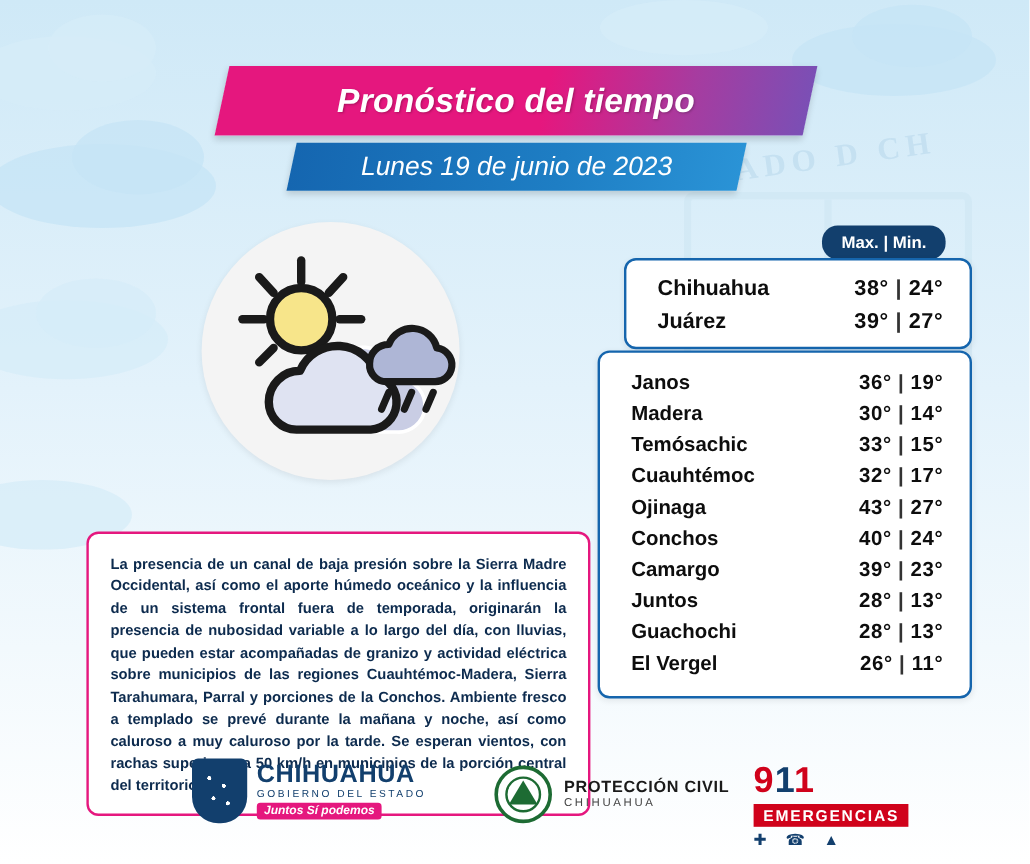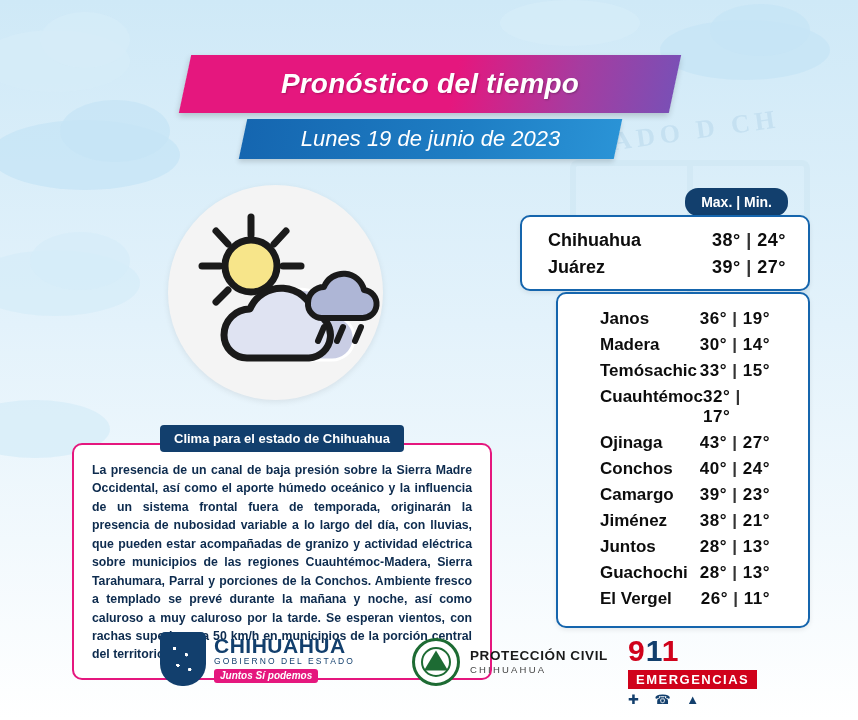--- a/index.html
+++ b/index.html
@@ -99,21 +99,21 @@
 
   
   .card {
     position: absolute;
     background: #fff;
     border: 2px solid #1565ad;
     border-radius: 10px;
     box-shadow: 0 2px 5px rgba(0,0,0,.08);
   }
   .card.main { right: 48px; top: 215px; width: 290px; padding: 10px 0 8px; }
-  .card.rest { right: 48px; top: 292px; width: 254px; padding: 12px 16px 14px; }
+  .card.rest { right: 48px; top: 292px; width: 312px; padding: 12px 0 14px; }
   .trow {
     display: flex; justify-content: space-between; align-items: baseline;
     padding: 3px 22px 3px 26px;
     font-size: 17px; font-weight: bold; color: #0d0d0d;
   }
   .card.main .trow { font-size: 18px; }
   .trow .temps { letter-spacing: .5px; }
   .sep { color: #333; }
 
   
@@ -326,28 +326,20 @@
     </div>
     <div class="trow">
       <span>Camargo</span>
       <span class="temps">
         <span>39°</span>
         <span class="sep">|</span>
         <span>23°</span>
       </span>
     </div>
     <div class="trow">
-      <span>Jiménez</span>
-      <span class="temps">
-        <span>38°</span>
-        <span class="sep">|</span>
-        <span>21°</span>
-      </span>
-    </div>
-    <div class="trow">
       <span>Juntos</span>
       <span class="temps">
         <span>28°</span>
         <span class="sep">|</span>
         <span>13°</span>
       </span>
     </div>
     <div class="trow">
       <span>Guachochi</span>
       <span class="temps">
@@ -359,21 +351,20 @@
     <div class="trow">
       <span>El Vergel</span>
       <span class="temps">
         <span>26°</span>
         <span class="sep">|</span>
         <span>11°</span>
       </span>
     </div>
   </div>
 
-  <div class="clima-label">Clima para el estado de Chihuahua</div>
   <div class="clima-box">La presencia de un canal de baja presión sobre la Sierra Madre Occidental, así como el aporte húmedo oceánico y la influencia de un sistema frontal fuera de temporada, originarán la presencia de nubosidad variable a lo largo del día, con lluvias, que pueden estar acompañadas de granizo y actividad eléctrica sobre municipios de las regiones Cuauhtémoc-Madera, Sierra Tarahumara, Parral y porciones de la Conchos. Ambiente fresco a templado se prevé durante la mañana y noche, así como caluroso a muy caluroso por la tarde. Se esperan vientos, con rachas superiores a 50 km/h en municipios de la porción central del territorio.</div>
 
   <div class="footer">
 
     <div class="logo-chih">
       <div class="chih-shield">
         <div class="dots"></div>
       </div>
       <div class="chih-text">
         <div class="t1">CHIHUAHUA</div>

